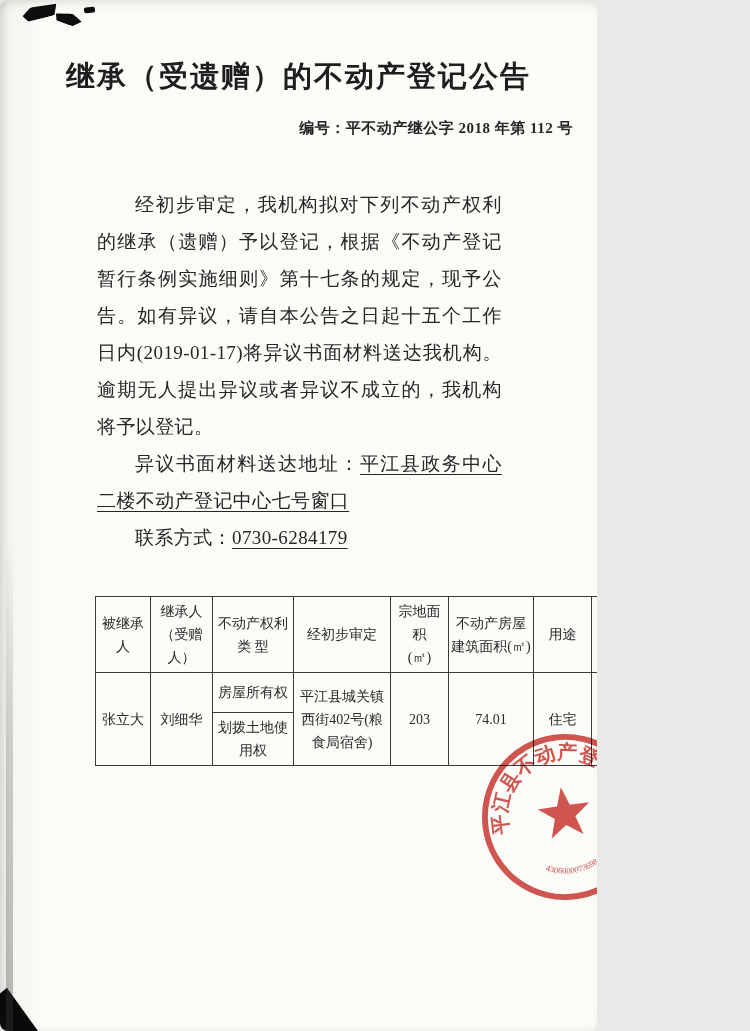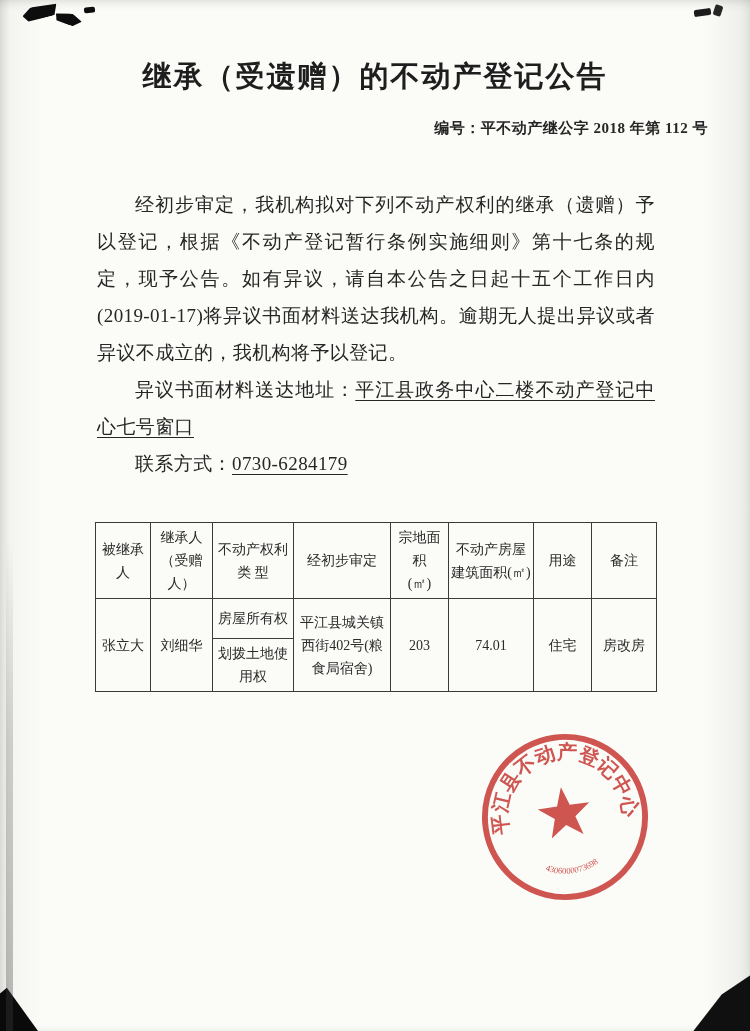--- a/index.html
+++ b/index.html
@@ -3,25 +3,26 @@
 <meta charset="utf-8">
 <style>
   * { margin:0; padding:0; box-sizing:border-box; }
   html,body { width:750px; }
   body {
     font-family:"Liberation Serif","DejaVu Serif",serif;
     background:#e9e9e7;
   }
   .page {
     position:relative;
-    width:750px; height:1031px;
+    width:597px; height:1031px;
     background:linear-gradient(90deg,#dcdcda 0px,#f4f4f1 10px,#fbfbf8 45px,#fbfbf8 705px,#efefec 740px,#e2e2df 750px);
     box-shadow: inset 0 8px 12px -8px rgba(0,0,0,0.18), inset 0 -6px 10px -8px rgba(0,0,0,0.12);
     overflow:hidden;
     color:#262626;
+    border-radius:8px;
   }
   
   .artifact { position:absolute; background:#0d0d0d; }
   .a-tl1 { left:22px; top:5px; width:36px; height:14px; transform:rotate(-16deg); clip-path:polygon(0 45%,28% 0,100% 25%,86% 100%,12% 92%); }
   .a-tl2 { left:55px; top:13px; width:27px; height:12px; transform:rotate(14deg); clip-path:polygon(0 30%,60% 0,100% 45%,70% 100%,8% 85%); }
   .a-tl3 { left:84px; top:7px; width:11px; height:6px; transform:rotate(-6deg); border-radius:2px; }
   .a-tr1 { left:694px; top:9px; width:17px; height:7px; transform:rotate(-8deg); border-radius:2px; background:#1c1c1c; }
   .a-tr2 { left:714px; top:5px; width:8px; height:11px; transform:rotate(18deg); border-radius:2px; background:#262626; }
   .a-bl { left:0; top:983px; width:38px; height:48px; clip-path:polygon(0 22%,18% 10%,100% 100%,0 100%); background:#0a0a0a; }
   .a-br { left:691px; top:972px; width:59px; height:59px; clip-path:polygon(100% 6%,100% 100%,4% 100%,52% 38%); background:#101010; }
@@ -30,21 +31,21 @@
   .title {
     padding-top:57px;
     text-align:center;
     font-size:29px;
     font-weight:bold;
     letter-spacing:2px;
     color:#1e1e1e;
   }
   .doc-number {
     margin-top:22px;
-    padding-right:42px;
+    padding-right:24px;
     text-align:right;
     font-size:15px;
     font-weight:bold;
     letter-spacing:0.5px;
   }
   .content {
     margin:48px 95px 0 97px;
     font-size:19px;
     line-height:37px;
     text-align:justify;

